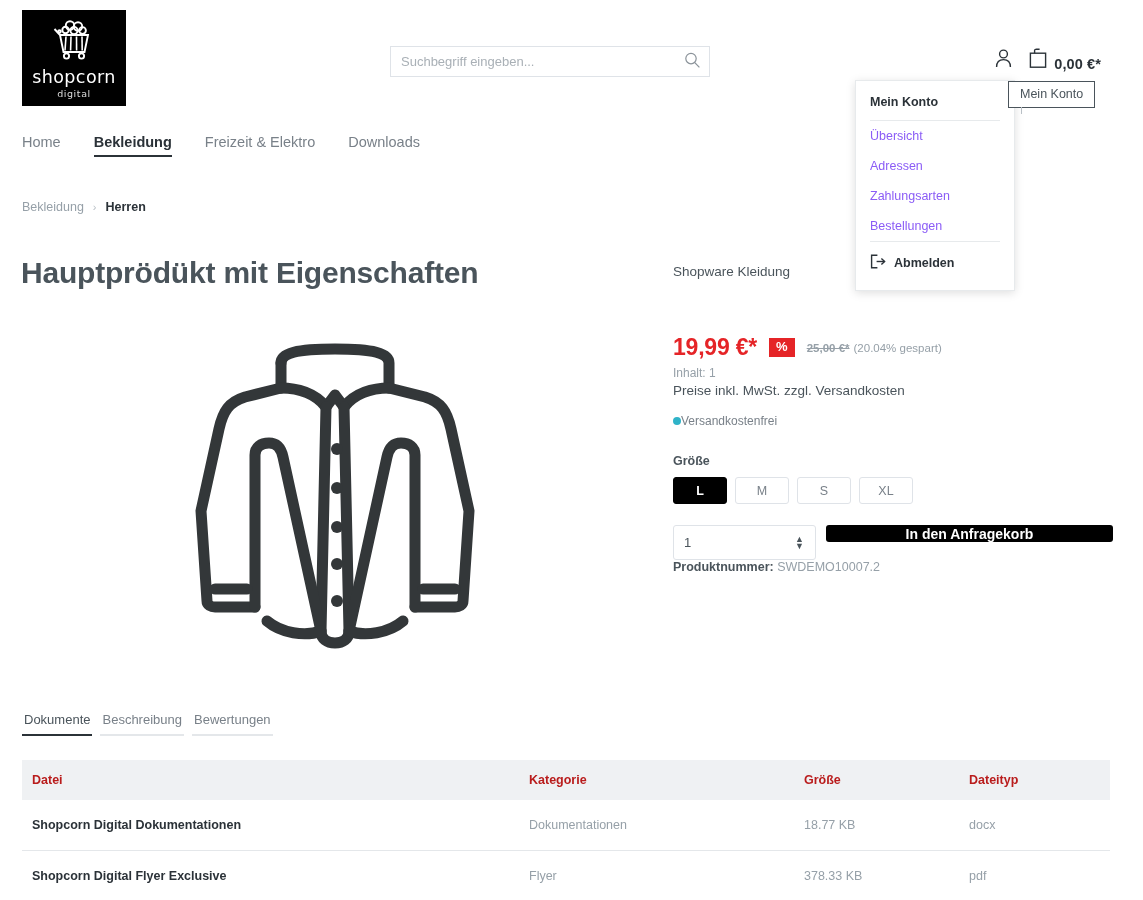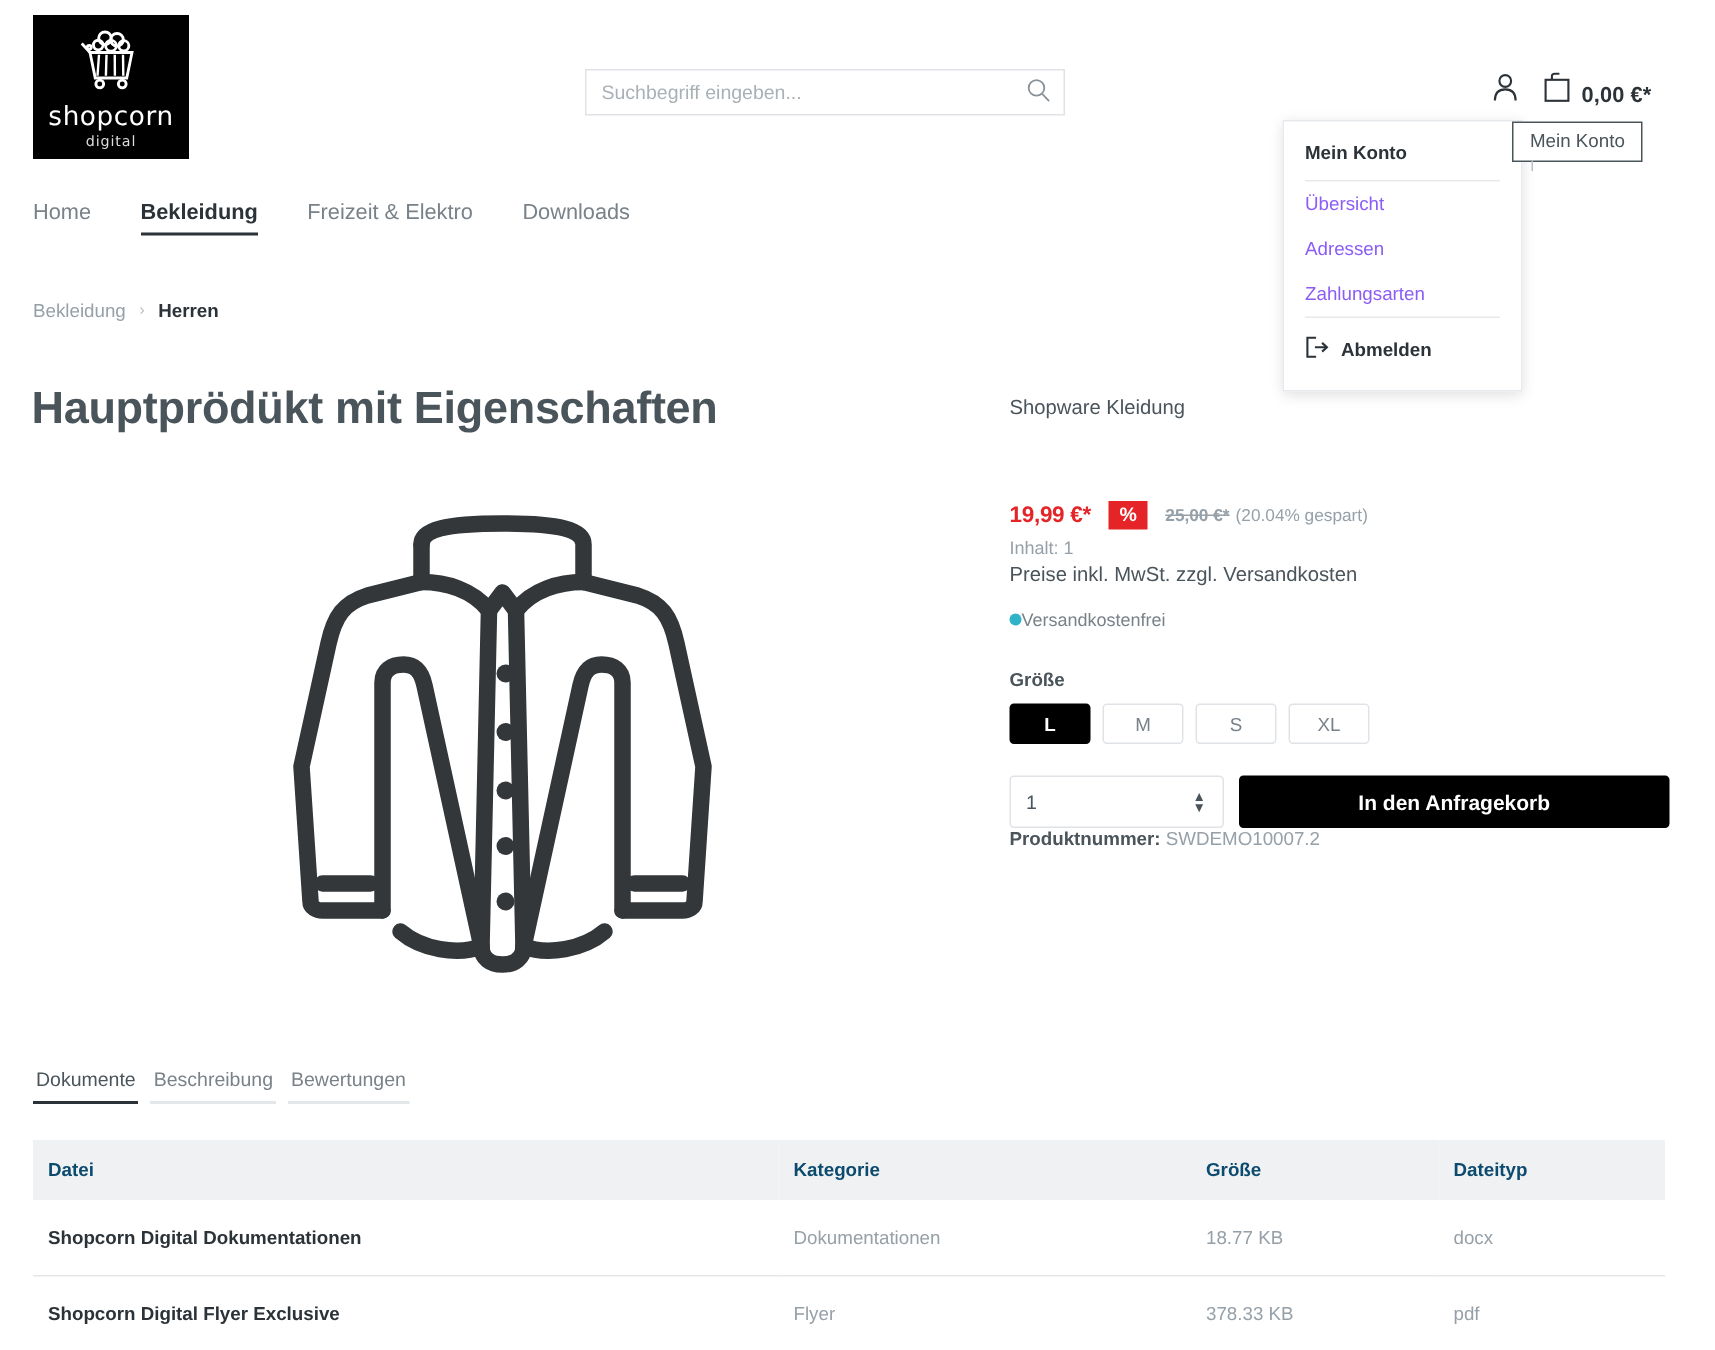--- a/index.html
+++ b/index.html
@@ -207,21 +207,21 @@
     top: -56px;
     font-size: 13.5px;
     color: #4a545b;
   }
   .price-row {
     display: flex;
     align-items: center;
     gap: 12px;
   }
   .price-now {
-    font-size: 15px;
+    font-size: 23px;
     font-weight: bold;
     color: #e52427;
     letter-spacing: -.2px;
   }
   .badge-percent {
     background: #e52427;
     color: #ffffff;
     font-size: 13px;
     font-weight: bold;
     padding: 2px 7px 3px;
@@ -319,21 +319,21 @@
     right: 12px; top: 50%;
     transform: translateY(-50%);
     pointer-events: none;
     color: #4a545b;
     font-size: 9px;
     line-height: 7px;
     text-align: center;
   }
   .cart-add-btn {
     width: 287px;
-    height: 35px;
+    height: 17px;
     background: #000000;
     color: #ffffff;
     border: 0;
     border-radius: 3px;
     font-size: 14px;
     font-weight: bold;
     cursor: pointer;
     font-family: "Liberation Sans", sans-serif;
   }
   .product-number {
@@ -372,21 +372,21 @@
     left: 22px;
     top: 760px;
     width: 1088px;
     border-collapse: collapse;
   }
   .doc-table thead th {
     background: #eff1f3;
     text-align: left;
     font-size: 12.5px;
     font-weight: bold;
-    color: #0c4a6e;
+    color: #b91c1c;
     padding: 13px 10px 13px 10px;
     border: 0;
   }
   .doc-table tbody td {
     font-size: 12.5px;
     padding: 18px 10px;
     border-top: 1px solid #e4e7ea;
     color: #96a0a8;
     vertical-align: middle;
   }
@@ -633,20 +633,21 @@
     </tr>
   </tbody>
 </table>
 
 <div class="acct-dropdown">
   <div class="dd-title">Mein Konto</div>
   <div class="dd-sep"></div>
   <a class="dd-item">Übersicht</a>
   <a class="dd-item">Adressen</a>
   <a class="dd-item">Zahlungsarten</a>
+  <a class="dd-item">Bestellungen</a>
   <div class="dd-sep"></div>
   <a class="dd-logout">
     <span>
       <svg width="16" height="15" viewBox="0 0 16 15" xmlns="http://www.w3.org/2000/svg">
         <path d="M7.4 1.2 L1.6 1.2 L1.6 13.8 L7.4 13.8" fill="none" stroke="#2b3238" stroke-width="1.4"></path>
         <line x1="6.6" y1="7.5" x2="14.4" y2="7.5" stroke="#2b3238" stroke-width="1.4"></line>
         <path d="M11.4 4.6 L14.6 7.5 L11.4 10.4" fill="none" stroke="#2b3238" stroke-width="1.4"></path>
       </svg>
     </span>
     <span>Abmelden</span>

